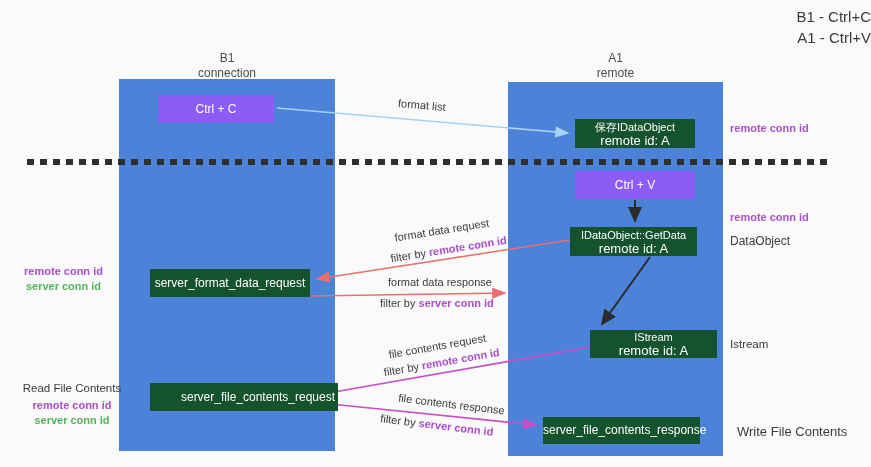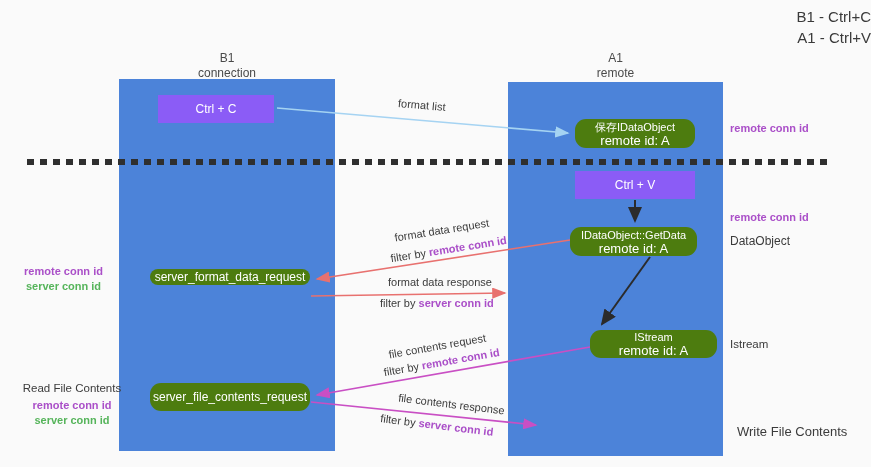--- a/index.html
+++ b/index.html
@@ -13,21 +13,21 @@
   }
   .col-header{
     position:absolute;text-align:center;font-size:12px;line-height:15px;color:#4a4a4a;
   }
   .lifeline{position:absolute;background:#4c83d9;}
   .box{
     position:absolute;display:flex;flex-direction:column;justify-content:center;
     text-align:center;color:#fff;font-size:12px;line-height:13px;
   }
   .box.green{background:#8b5cf6;}
-  .box.orange{background:#4d7c0f;border-radius:11px;}
+  .box.orange{background:#14532d;}
   .box .l2{font-size:13px;line-height:13px;}
   .two{font-size:11px;}
   .lbl{position:absolute;font-size:11px;color:#3b3b3b;white-space:nowrap;}
   .purple{color:#aa4fc8;font-weight:bold;}
   .greent{color:#55b45a;font-weight:bold;}
   .dark-lbl{color:#3b3b3b;font-weight:normal;}
   .dash-line{
     position:absolute;left:27px;top:159px;width:806px;height:6px;
     background:repeating-linear-gradient(90deg,#2f2f2f 0 7px,transparent 7px 13px);
   }
@@ -93,34 +93,37 @@
 
   <div class="box green" style="left:575px;top:171px;width:120px;height:28px;">
     <div>Ctrl + V</div>
   </div>
 
   <div class="box orange two" style="left:570px;top:227px;width:127px;height:29px;">
     <div>IDataObject::GetData</div>
     <div class="l2">remote id: A</div>
   </div>
 
-  <div class="box orange" style="left:150px;top:269px;width:160px;height:16px;">
+  <div class="box orange" style="left:150px;top:269px;width:160px;height:28px;">
     <div>server_format_data_request</div>
   </div>
 
 
   <div class="box orange two" style="left:590px;top:330px;width:127px;height:28px;">
     <div>IStream</div>
     <div class="l2">remote id: A</div>
   </div>
 
-  <div class="box orange" style="left:150px;top:383px;width:160px;height:28px;">
+  <div class="box orange" style="left:150px;top:383px;width:160px;height:28px;padding-left:28px;">
     <div>server_file_contents_request</div>
   </div>
 
+  <div class="box orange" style="left:543px;top:417px;width:157px;height:27px;">
+    <div>server_file_contents_response</div>
+  </div>
 
   <div class="lbl" style="left:398px;top:99px;transform:rotate(5deg);">format list</div>
 
   <div class="lbl" style="left:394px;top:224px;transform:rotate(-9deg);">format data request</div>
   <div class="lbl" style="left:390px;top:243px;transform:rotate(-9deg);"><span>filter by </span><span class="purple">remote conn id</span></div>
 
   <div class="lbl" style="left:388px;top:276px;">format data response</div>
   <div class="lbl" style="left:380px;top:297px;"><span>filter by </span><span class="purple">server conn id</span></div>
 
   <div class="lbl" style="left:388px;top:340px;transform:rotate(-10deg);">file contents request</div>

